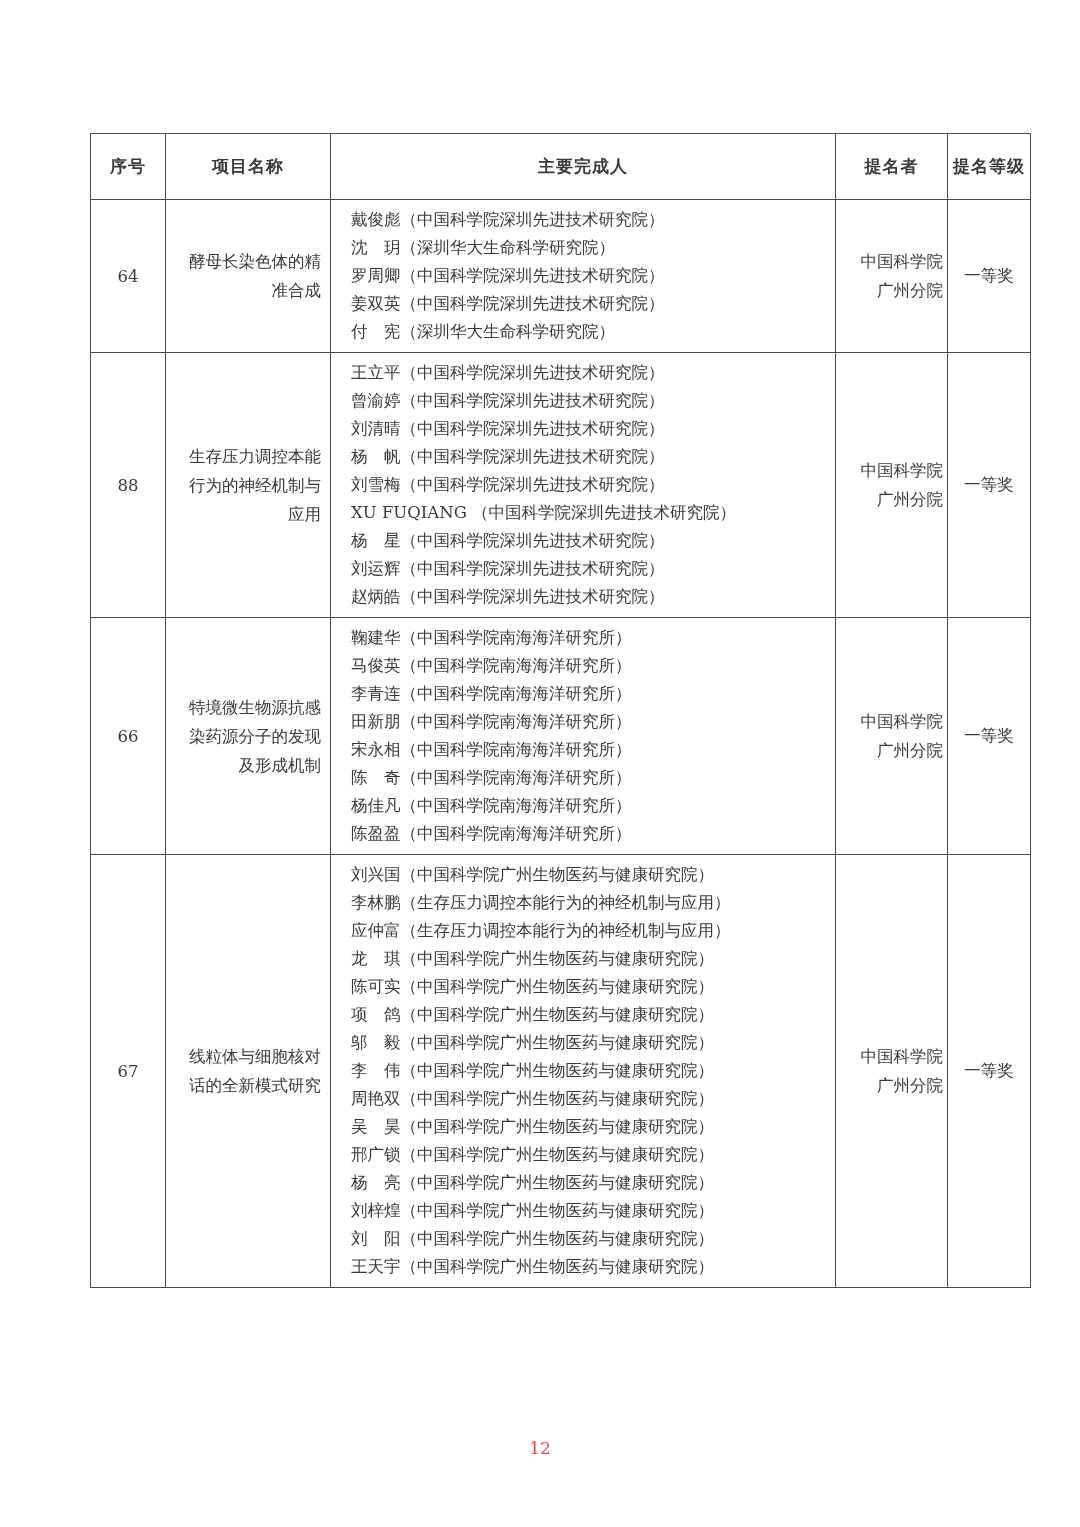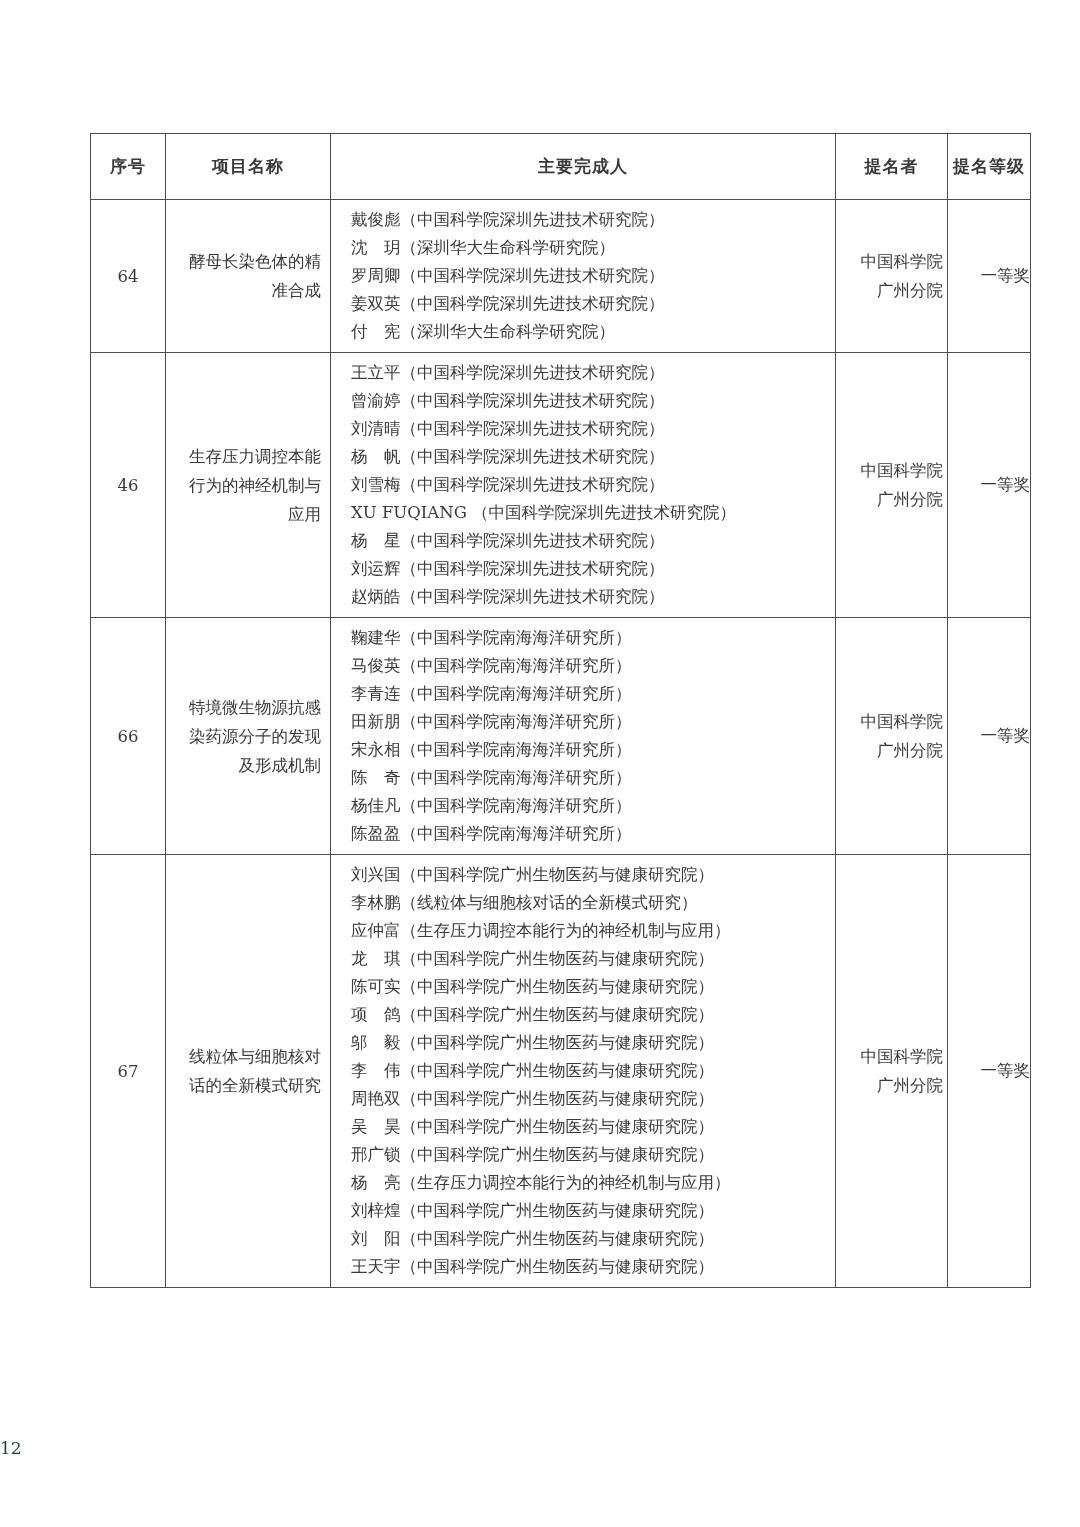--- a/index.html
+++ b/index.html
@@ -37,29 +37,29 @@
     padding: 4px;
     letter-spacing: 1px;
   }
   .doc-table td { font-size: 16.5px; }
   .col-no      { width: 75px;  text-align: center; }
   .col-project { width: 165px; padding: 8px 9px; line-height: 29px; text-align: right; }
   .col-completers { width: 505px; padding: 6px 4px 6px 20px; text-align: left; }
   .completer-line { line-height: 28px; white-space: nowrap; }
   .col-nominator { width: 112px; padding: 4px 4px 4px 11px; text-align: right; }
   .nominator-line { line-height: 29px; white-space: nowrap; }
-  .col-level { width: 83px; text-align: right; }
+  .col-level { width: 83px; text-align: center; }
   .page-number {
     position: absolute;
     left: 0;
     right: 0;
     top: 1438px;
-    text-align: left;
+    text-align: center;
     font-size: 17px;
-    color: #14532d;
+    color: #ef4444;
   }
 </style>
 </head>
 <body>
 
 <div class="page">
 
   <table class="doc-table">
     <thead>
       <tr>
@@ -81,21 +81,21 @@
             <div class="completer-line">姜双英（中国科学院深圳先进技术研究院）</div>
             <div class="completer-line">付　宪（深圳华大生命科学研究院）</div>
           </td>
           <td class="col-nominator">
             <div class="nominator-line">中国科学院</div>
             <div class="nominator-line">广州分院</div>
           </td>
           <td class="col-level">一等奖</td>
         </tr>
         <tr>
-          <td class="col-no">46</td>
+          <td class="col-no">88</td>
           <td class="col-project">生存压力调控本能行为的神经机制与应用</td>
           <td class="col-completers">
             <div class="completer-line">王立平（中国科学院深圳先进技术研究院）</div>
             <div class="completer-line">曾渝婷（中国科学院深圳先进技术研究院）</div>
             <div class="completer-line">刘清晴（中国科学院深圳先进技术研究院）</div>
             <div class="completer-line">杨　帆（中国科学院深圳先进技术研究院）</div>
             <div class="completer-line">刘雪梅（中国科学院深圳先进技术研究院）</div>
             <div class="completer-line">XU FUQIANG （中国科学院深圳先进技术研究院）</div>
             <div class="completer-line">杨　星（中国科学院深圳先进技术研究院）</div>
             <div class="completer-line">刘运辉（中国科学院深圳先进技术研究院）</div>
@@ -124,31 +124,31 @@
             <div class="nominator-line">中国科学院</div>
             <div class="nominator-line">广州分院</div>
           </td>
           <td class="col-level">一等奖</td>
         </tr>
         <tr>
           <td class="col-no">67</td>
           <td class="col-project">线粒体与细胞核对话的全新模式研究</td>
           <td class="col-completers">
             <div class="completer-line">刘兴国（中国科学院广州生物医药与健康研究院）</div>
-            <div class="completer-line">李林鹏（线粒体与细胞核对话的全新模式研究）</div>
+            <div class="completer-line">李林鹏（生存压力调控本能行为的神经机制与应用）</div>
             <div class="completer-line">应仲富（生存压力调控本能行为的神经机制与应用）</div>
             <div class="completer-line">龙　琪（中国科学院广州生物医药与健康研究院）</div>
             <div class="completer-line">陈可实（中国科学院广州生物医药与健康研究院）</div>
             <div class="completer-line">项　鸽（中国科学院广州生物医药与健康研究院）</div>
             <div class="completer-line">邬　毅（中国科学院广州生物医药与健康研究院）</div>
             <div class="completer-line">李　伟（中国科学院广州生物医药与健康研究院）</div>
             <div class="completer-line">周艳双（中国科学院广州生物医药与健康研究院）</div>
             <div class="completer-line">吴　昊（中国科学院广州生物医药与健康研究院）</div>
             <div class="completer-line">邢广锁（中国科学院广州生物医药与健康研究院）</div>
-            <div class="completer-line">杨　亮（生存压力调控本能行为的神经机制与应用）</div>
+            <div class="completer-line">杨　亮（中国科学院广州生物医药与健康研究院）</div>
             <div class="completer-line">刘梓煌（中国科学院广州生物医药与健康研究院）</div>
             <div class="completer-line">刘　阳（中国科学院广州生物医药与健康研究院）</div>
             <div class="completer-line">王天宇（中国科学院广州生物医药与健康研究院）</div>
           </td>
           <td class="col-nominator">
             <div class="nominator-line">中国科学院</div>
             <div class="nominator-line">广州分院</div>
           </td>
           <td class="col-level">一等奖</td>
         </tr>

